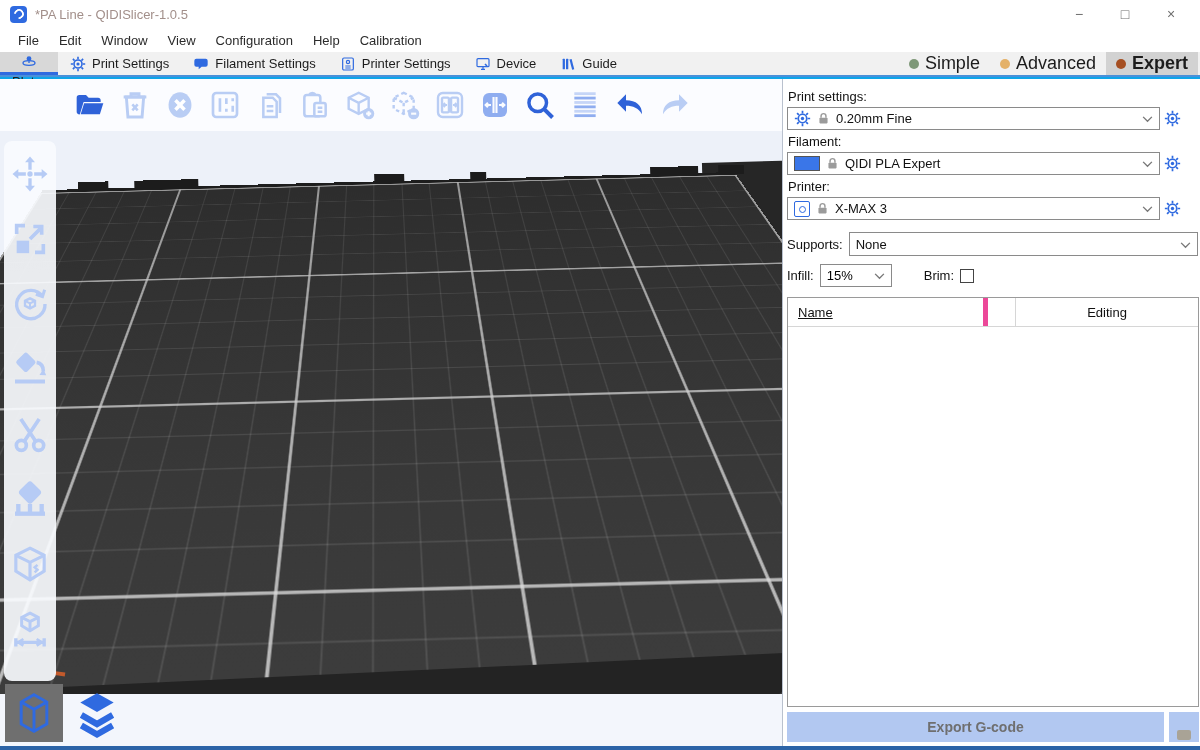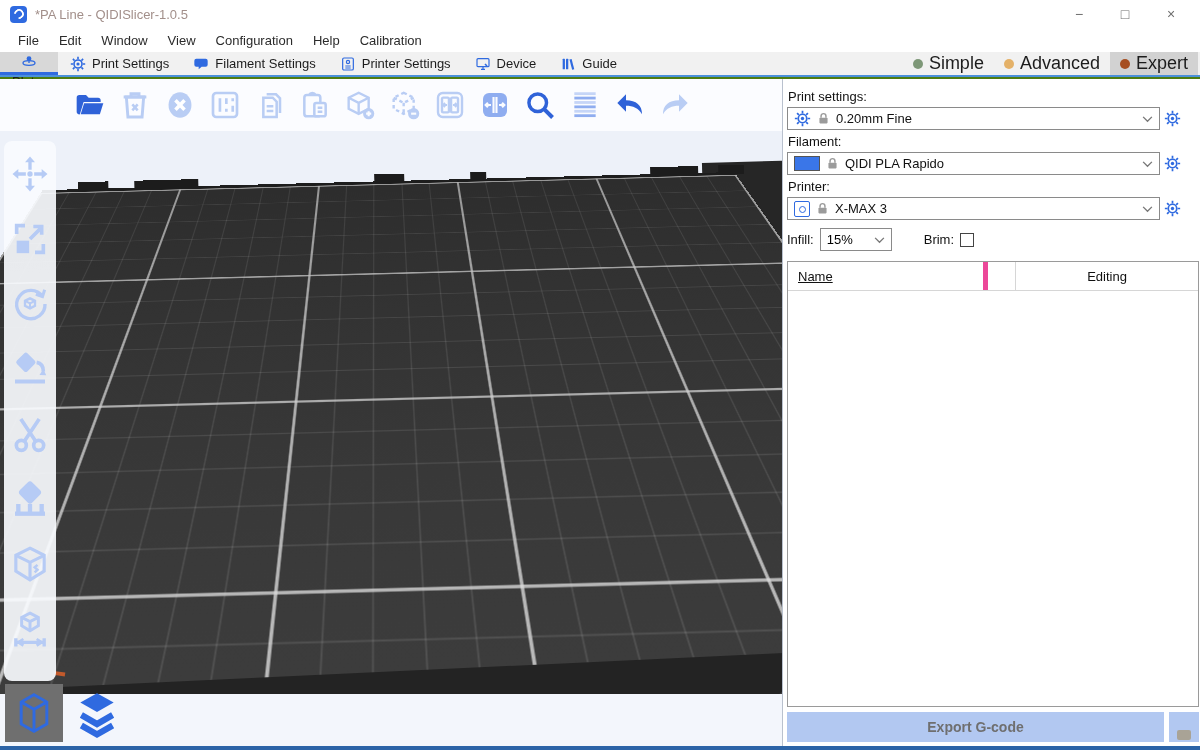--- a/index.html
+++ b/index.html
@@ -1,18 +1,18 @@
 <!DOCTYPE html>
 <html><head>
 <meta charset="utf-8">
 <style>
   * { margin:0; padding:0; box-sizing:border-box; }
   html,body { width:1200px; height:750px; overflow:hidden;
     font-family:"Liberation Sans", sans-serif; background:#fff; }
-  .app { position:relative; width:1200px; height:750px; background:#4d7c0f;border-radius:18px; }
+  .app { position:relative; width:1200px; height:750px; background:#0ea5e9;border-radius:18px; }
 
   
   .titlebar { height:28px; display:flex; align-items:center; padding:0 6px; background:#fff; }
   .app-logo { width:17px; height:17px; border-radius:4px; background:#2f6ae0; margin:0 8px 0 4px;
     display:flex; align-items:center; justify-content:center; }
   .app-logo span { width:10px; height:10px; border:2px solid #fff; border-radius:50%;
     border-left-color:transparent; transform:rotate(-40deg); display:block; }
   .title-text { font-size:13px; color:#a28f8a; }
   .win-controls { margin-left:auto; display:flex; }
   .win-btn { width:46px; height:26px; display:flex; align-items:center; justify-content:center;
@@ -27,21 +27,21 @@
     border-bottom:2px solid #4a90d9; }
   .tab { display:flex; align-items:center; gap:6px; padding:0 12px; font-size:13px; color:#1c1c1c; }
   .tab .ticon { width:16px; height:16px; color:#2f6ae0; flex:0 0 auto; }
   .tab.active { background:#d8d8d8; box-shadow:inset 0 -3px 0 #2f6ae0;flex-direction:column; }
   .modes { margin-left:auto; display:flex; align-items:stretch; padding-right:2px; }
   .mode { display:flex; align-items:center; gap:6px; padding:0 10px; font-size:18px; color:#1c1c1c; }
   .mode .dot { width:10px; height:10px; border-radius:50%; }
   .dot-simple { background:#7e9878; }
   .dot-advanced { background:#e4b168; }
   .dot-expert { background:#a64f22; }
-  .mode.active { background:#d2d2d2; font-weight:normal; }
+  .mode.active { background:#d2d2d2; font-weight:bold; }
 
   
   .main { position:absolute; top:79px; left:0; right:0; bottom:4px; display:flex; }
 
   
   .viewport { position:relative; width:783px; height:100%; background:#edf1f9; overflow:hidden;
     border-right:1px solid #b9c1ce; }
   .vtoolbar { position:absolute; top:0; left:0; width:100%; height:52px; background:#fbfcff;
     display:flex; align-items:center; gap:9px; padding-left:72px; z-index:5; }
   .tbicon { width:36px; height:36px; display:flex; align-items:center; justify-content:center; }
@@ -481,21 +481,21 @@
       <div class="rp-label">Filament:</div>
       <div class="combo-row">
         <div class="combo">
           <span class="swatch" style="background:#3a76e8"></span>
           <span class="lock">
             <svg viewBox="0 0 16 16">
                 <rect x="3" y="7" width="10" height="7" rx="1" fill="#9b9b9b"></rect>
                 <path d="M5 7V5a3 3 0 0 1 6 0v2" fill="none" stroke="#9b9b9b" stroke-width="1.8"></path>
               </svg>
           </span>
-          <span>QIDI PLA Rapido</span>
+          <span>QIDI PLA Expert</span>
           <span class="chev">
             <svg viewBox="0 0 12 8">
                 <path d="M1 1l5 5 5-5" fill="none" stroke="#777" stroke-width="1.5"></path>
               </svg>
           </span>
         </div>
         <div class="gear-btn">
           <svg viewBox="0 0 20 20">
               <g stroke="currentColor" stroke-width="2" fill="none">
                 <circle cx="10" cy="10" r="5"></circle>
@@ -527,20 +527,31 @@
           <svg viewBox="0 0 20 20">
               <g stroke="currentColor" stroke-width="2" fill="none">
                 <circle cx="10" cy="10" r="5"></circle>
                 <path d="M10 1v3M10 16v3M1 10h3M16 10h3M3.6 3.6l2.1 2.1M14.3 14.3l2.1 2.1M16.4 3.6l-2.1 2.1M5.7 14.3l-2.1 2.1"></path>
               </g>
               <circle cx="10" cy="10" r="2" fill="currentColor"></circle>
             </svg>
         </div>
       </div>
 
+      <div class="supports-row">
+        <span class="rp-label" style="margin:0">Supports:</span>
+        <div class="combo">
+          <span>None</span>
+          <span class="chev">
+            <svg viewBox="0 0 12 8">
+                <path d="M1 1l5 5 5-5" fill="none" stroke="#777" stroke-width="1.5"></path>
+              </svg>
+          </span>
+        </div>
+      </div>
 
       <div class="infill-row">
         <span class="rp-label" style="margin:0">Infill:</span>
         <div class="infill-combo">
           <span>15%</span>
           <span class="chev" style="margin-left:auto">
             <svg viewBox="0 0 12 8">
                 <path d="M1 1l5 5 5-5" fill="none" stroke="#777" stroke-width="1.5"></path>
               </svg>
           </span>

